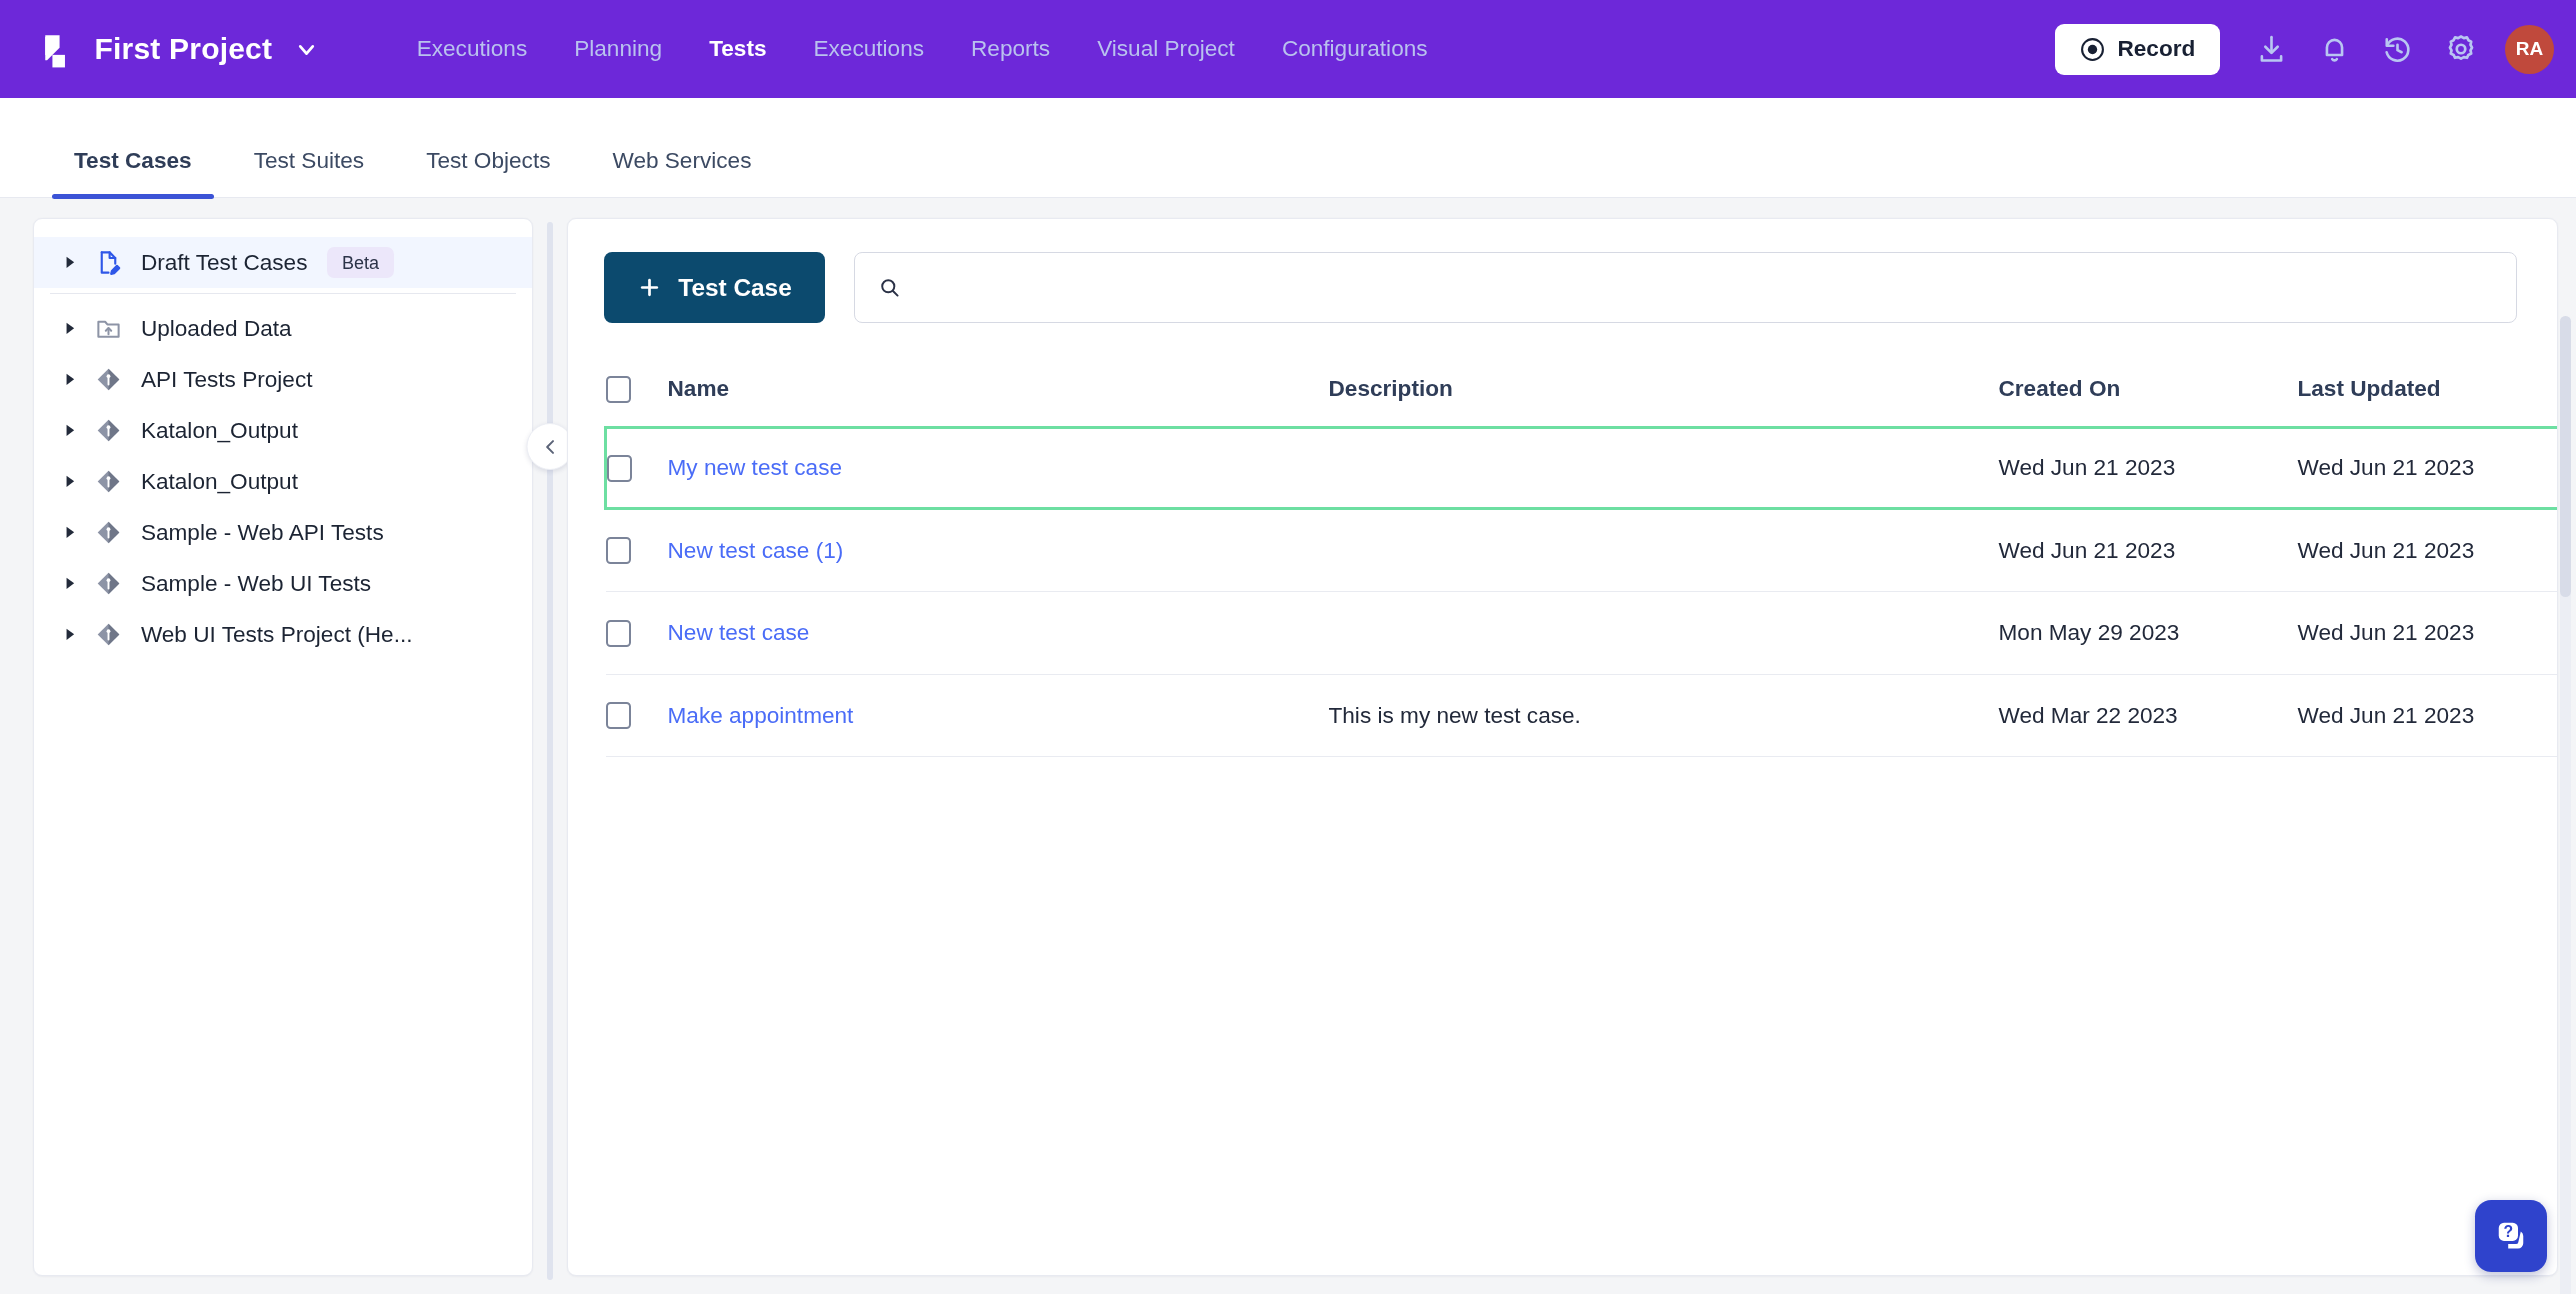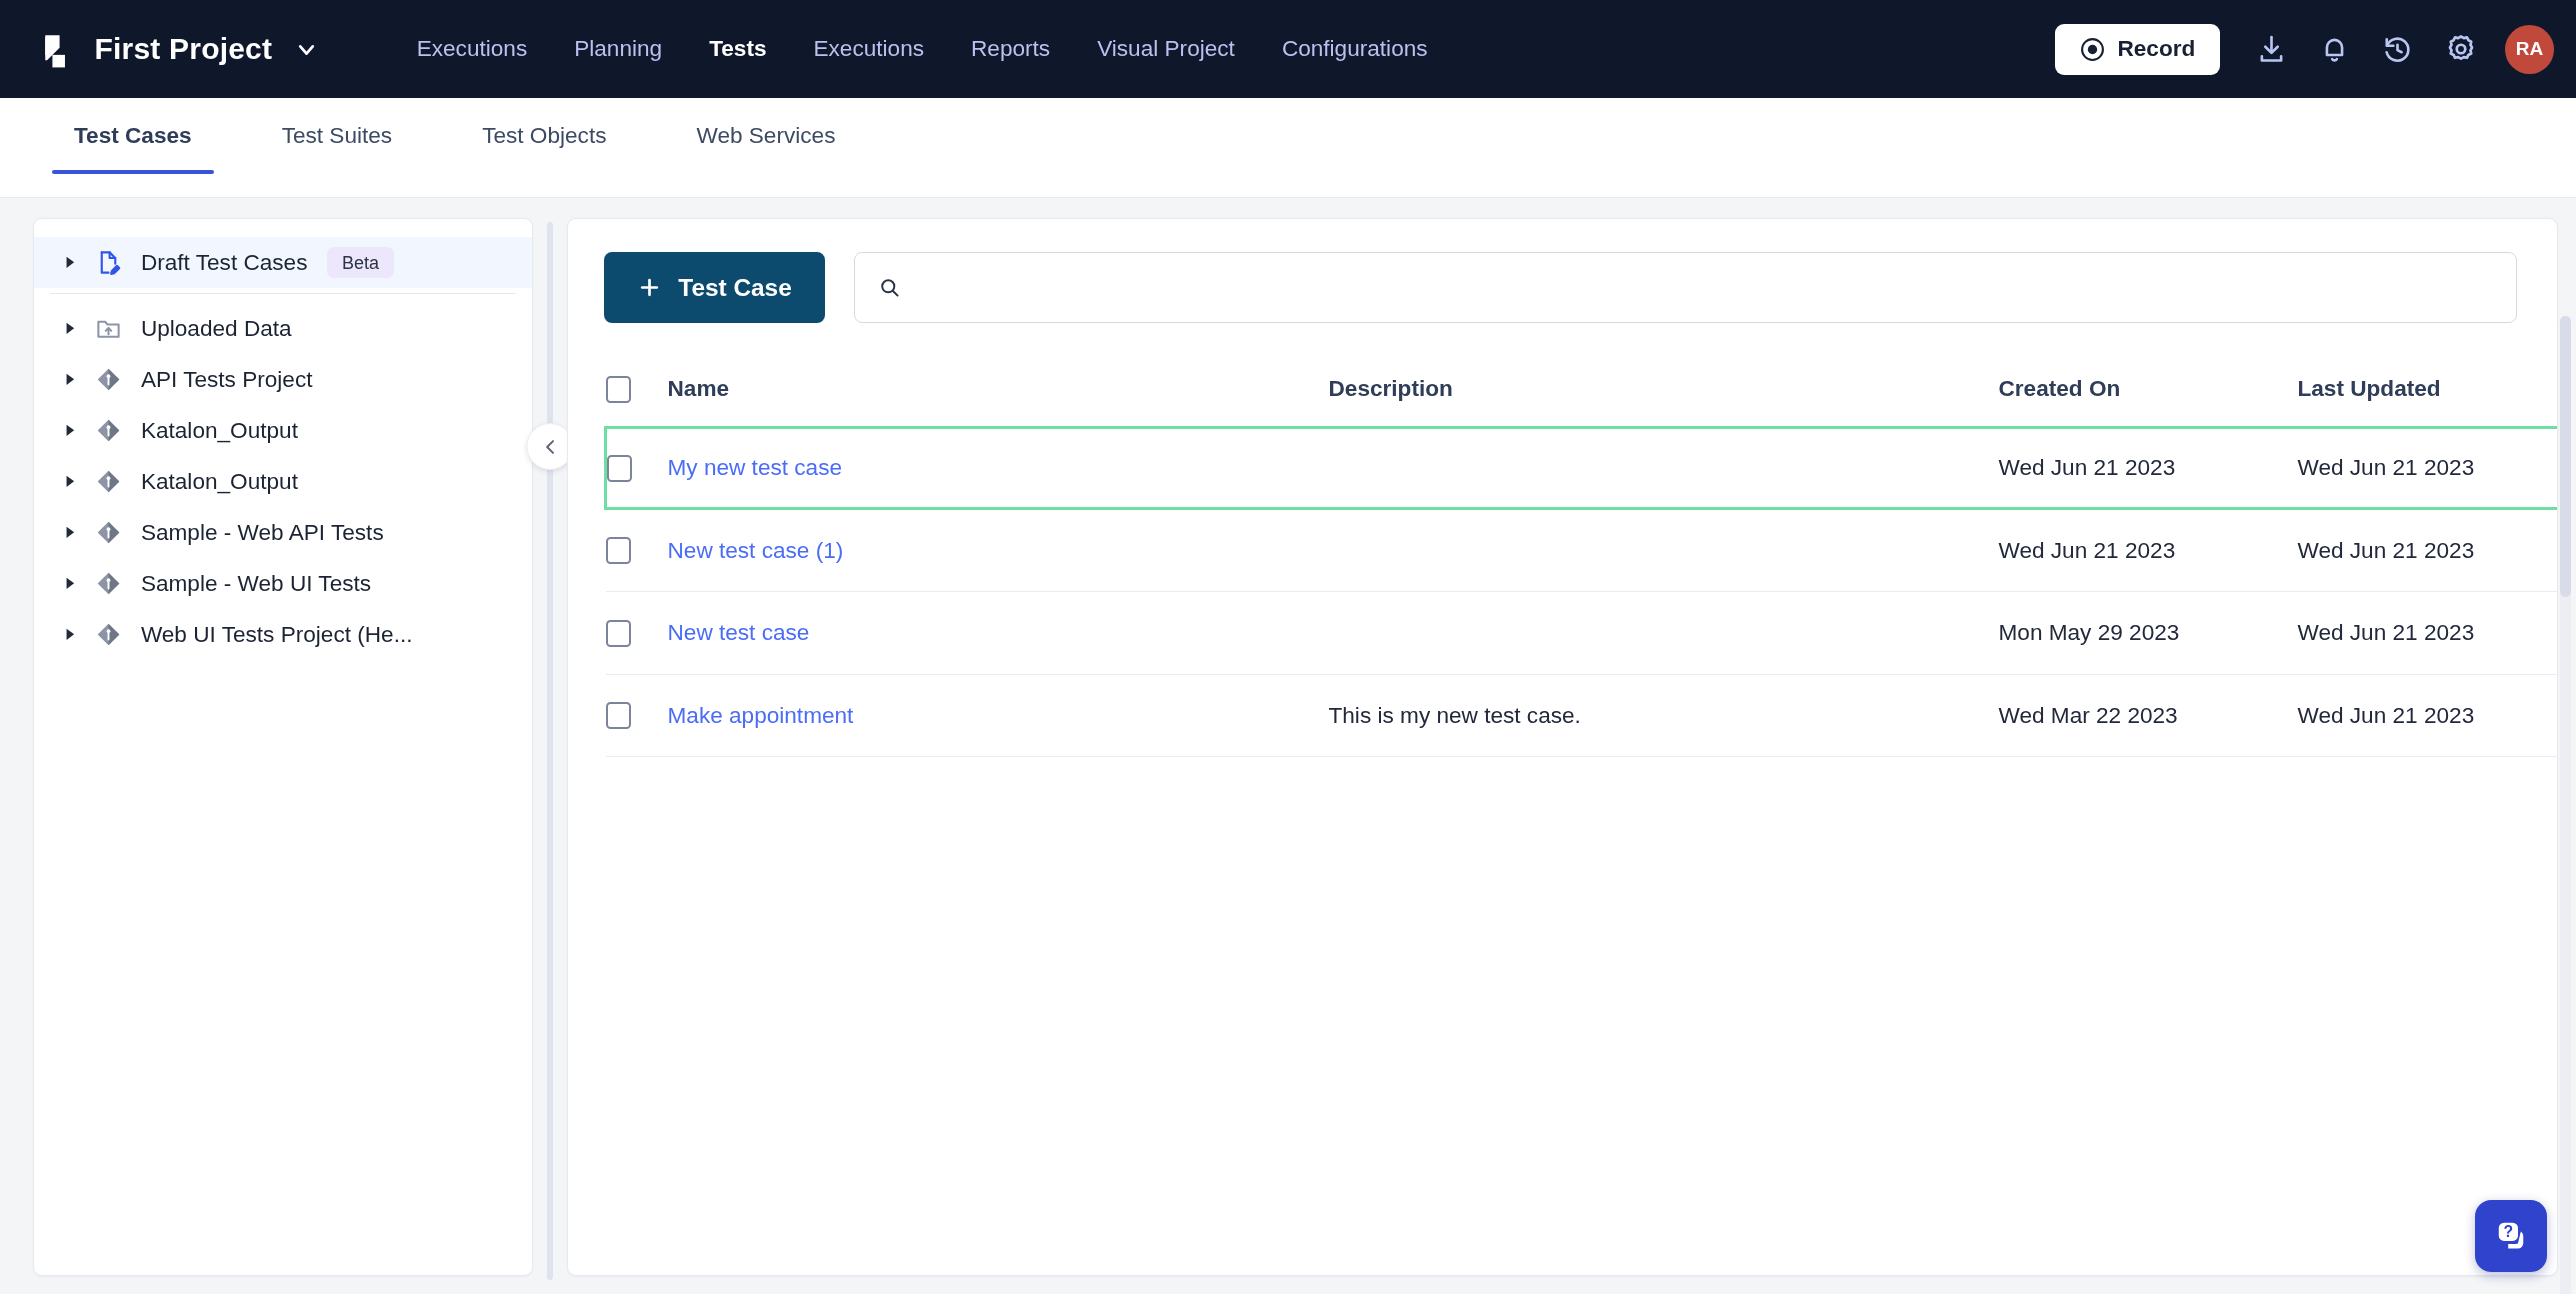--- a/index.html
+++ b/index.html
@@ -6,21 +6,21 @@
   html, body {
     width: 2576px; height: 1294px;
     font-family: "Liberation Sans", sans-serif;
     background: #f4f5f7;
     overflow: hidden;
   }
 
   
   .topbar {
     height: 98px;
-    background: #0f172a;
+    background: #6d28d9;
     display: flex;
     align-items: center;
     padding: 0 22px 0 31px;
     position: relative;
   }
   .logo-wrap { width: 49px; height: 49px; display: flex; align-items: center; justify-content: center; }
   .project-title {
     color: #ffffff;
     font-size: 30px;
     font-weight: bold;
@@ -81,24 +81,23 @@
     display: flex; align-items: center; justify-content: center;
     margin-left: 12.7px;
     cursor: pointer;
   }
 
   
   .subtabs {
     height: 100px;
     background: #ffffff;
     display: flex;
-    align-items: center;
+    align-items: flex-end;
     padding: 0 52px;
     border-bottom: 1.8px solid #e7e9f0;
-    gap: 28px;
   }
   .subtab {
     font-size: 22.6px;
     color: #3c4a63;
     padding: 0 22px 23.5px 22px;
     margin-right: 18px;
     cursor: pointer;
     position: relative;
   }
   .subtab.active { color: #2f3d58; font-weight: bold; }

